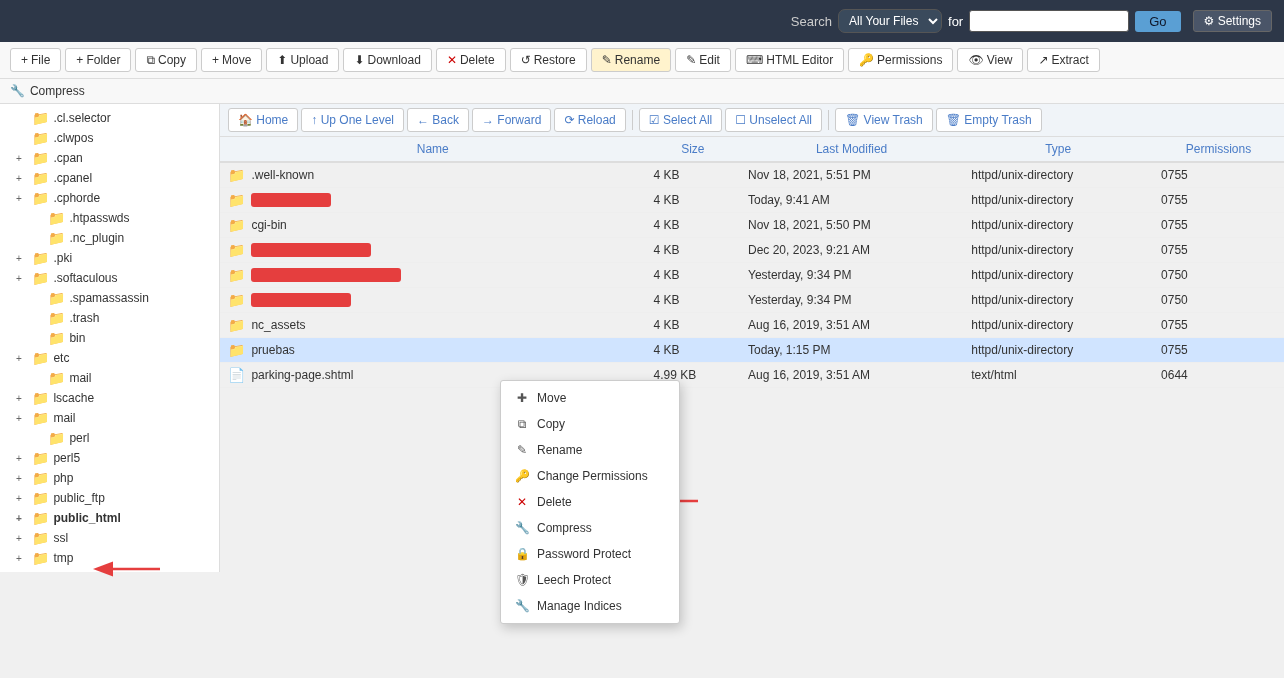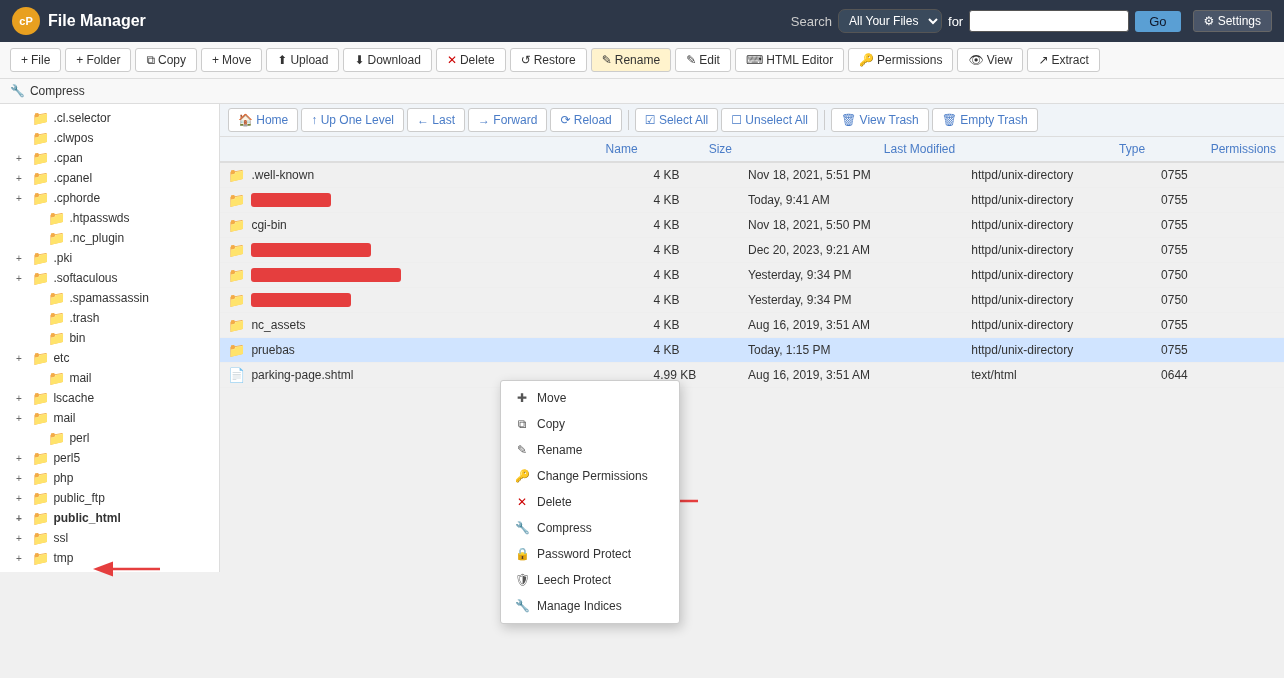--- a/index.html
+++ b/index.html
@@ -133,21 +133,21 @@
     }
     table {
       width: 100%;
       border-collapse: collapse;
       font-size: 12px;
     }
     thead th {
       background: #f0f4f8;
       border-bottom: 2px solid #ddd;
       padding: 5px 8px;
-      text-align: right;
+      text-align: center;
       color: #4a7cc7;
       font-weight: normal;
       position: sticky; top: 0;
       white-space: nowrap;
     }
     tbody tr { border-bottom: 1px solid #eee; }
     tbody tr.selected { background: #d0e4ff; }
     tbody td { padding: 4px 8px; color: #333; white-space: nowrap; }
     .file-row-folder { color: #f0a030; font-size: 14px; }
     .file-row-file { color: #888; font-size: 14px; }
@@ -176,24 +176,20 @@
       display: flex; align-items: center; gap: 8px;
       padding: 6px 14px; cursor: pointer; font-size: 12px; color: #333;
     }
     .context-item .ci-icon { width: 14px; text-align: center; color: #555; }
     .context-item.delete-item { color: #333; }
   </style>
 </head>
 <body>
 
 <div class="top-bar">
-  <div class="logo">
-    <div class="cp-icon">cP</div>
-    <span>File Manager</span>
-  </div>
   <div class="search-area">
     <label>Search</label>
     <select>
       <option>All Your Files</option>
     </select>
     <span>for</span>
     <input type="text" style="">
     <button class="btn-go">Go</button>
     <button class="btn-settings">⚙ Settings</button>
   </div>
@@ -342,21 +338,21 @@
           <span>tmp</span>
         </div>
       </div>
   </div>
 
   <div class="file-area">
 
     <div class="nav-bar">
       <button class="nav-btn">🏠 Home</button>
       <button class="nav-btn">↑ Up One Level</button>
-      <button class="nav-btn">← Last</button>
+      <button class="nav-btn">← Back</button>
       <button class="nav-btn">→ Forward</button>
       <button class="nav-btn">⟳ Reload</button>
       <div class="nav-separator"></div>
       <button class="nav-btn">☑ Select All</button>
       <button class="nav-btn">☐ Unselect All</button>
       <div class="nav-separator"></div>
       <button class="nav-btn">🗑 View Trash</button>
       <button class="nav-btn">🗑 Empty Trash</button>
     </div>
 

